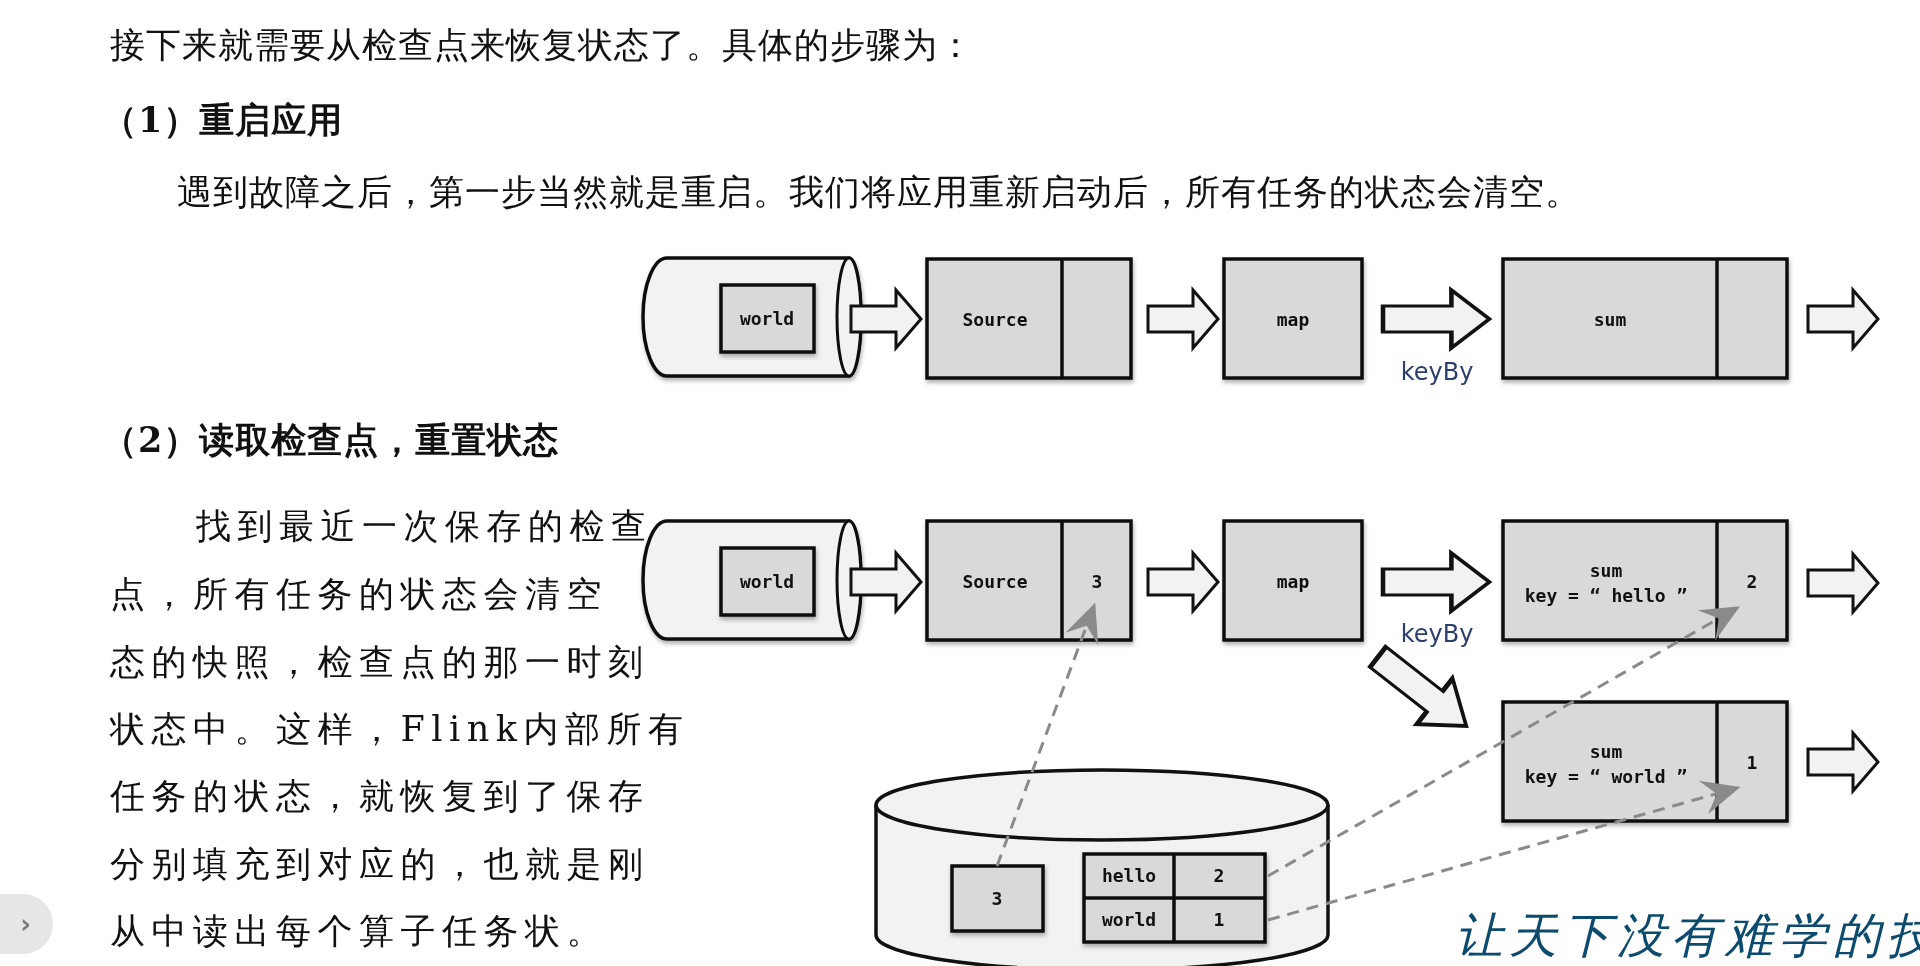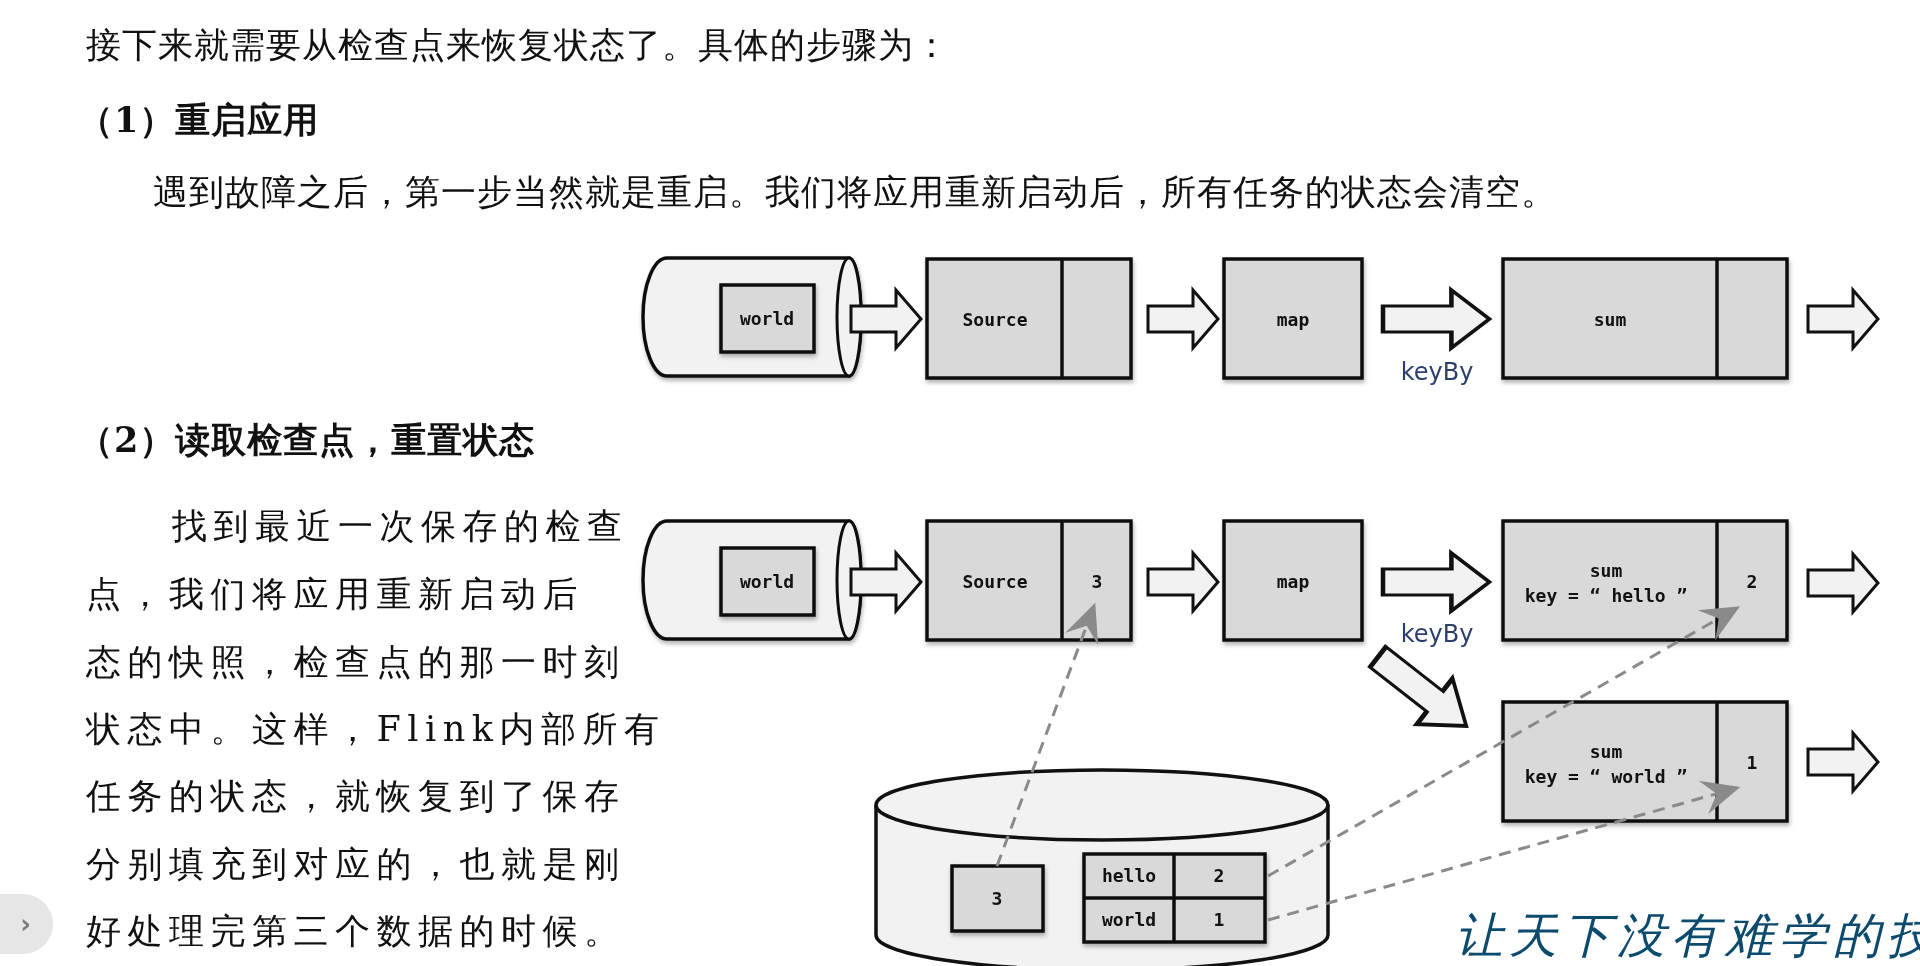--- a/index.html
+++ b/index.html
@@ -1,18 +1,18 @@
 <!DOCTYPE html>
 <html><head>
 <meta charset="utf-8">
 <style>
   html, body { margin: 0; padding: 0; background: #ffffff; }
   body { width: 1920px; height: 966px; position: relative; overflow: hidden;
          font-family: "DejaVu Serif", "Liberation Serif", serif; color: #111; }
-  .line { position: absolute; white-space: nowrap; font-size: 35px; line-height: 40px; letter-spacing: 1px; }
+  .line { position: absolute; white-space: nowrap; font-size: 35px; line-height: 40px; letter-spacing: 1px; margin-left: 24px; }
   .heading { font-weight: bold; }
   .narrow { letter-spacing: 6.5px; }
   #l1 { left: 86px; top: 25px; }
   #h1 { left: 78px; top: 100px; }
   #p1 { left: 153px; top: 172px; }
   #h2 { left: 78px; top: 420px; text-align: right; }
   .pl { left: 86px; }
   #pl0 { left: 172px; top: 506px; text-align: center; }
   #pl1 { top: 574px; } #pl2 { top: 642px; } #pl3 { top: 709px; }
   #pl4 { top: 776px; text-align: right; } #pl5 { top: 844px; } #pl6 { top: 911px; }
@@ -26,26 +26,26 @@
   .expand-btn span { color: #7a7a7a; font-family: "DejaVu Sans", sans-serif; font-weight: bold; font-size: 26px; margin-left: 8px; }
 </style>
 </head>
 <body>
 
 <div class="line" id="l1">接下来就需要从检查点来恢复状态了。具体的步骤为：</div>
 <div class="line heading" id="h1">（1）重启应用</div>
 <div class="line" id="p1">遇到故障之后，第一步当然就是重启。我们将应用重新启动后，所有任务的状态会清空。</div>
 <div class="line heading" id="h2">（2）读取检查点，重置状态</div>
 <div class="line narrow" id="pl0">找到最近一次保存的检查</div>
-<div class="line narrow pl" id="pl1">点，我们将应用重新启动后</div>
+<div class="line narrow pl" id="pl1">点，所有任务的状态会清空</div>
 <div class="line narrow pl" id="pl2">态的快照，检查点的那一时刻</div>
 <div class="line narrow pl" id="pl3">状态中。这样，Flink内部所有</div>
 <div class="line narrow pl" id="pl4">任务的状态，就恢复到了保存</div>
 <div class="line narrow pl" id="pl5">分别填充到对应的，也就是刚</div>
-<div class="line narrow pl" id="pl6">好处理完第三个数据的时候。</div>
+<div class="line narrow pl" id="pl6">从中读出每个算子任务状。</div>
 
 <svg id="diagram" width="1920" height="966" viewBox="0 0 1920 966">
   <defs>
     <filter id="sh" x="-10%" y="-10%" width="130%" height="130%">
       <feDropShadow dx="1" dy="3" stdDeviation="2" flood-color="#000" flood-opacity="0.3"></feDropShadow>
     </filter>
     <marker id="ah" viewBox="0 0 12 12" refX="10" refY="6" markerWidth="14" markerHeight="14" orient="auto">
       <path d="M0,1 L11,6 L0,11 L4,6 Z" fill="#8a8a8a"></path>
     </marker>
     <g id="fat-arrow">

